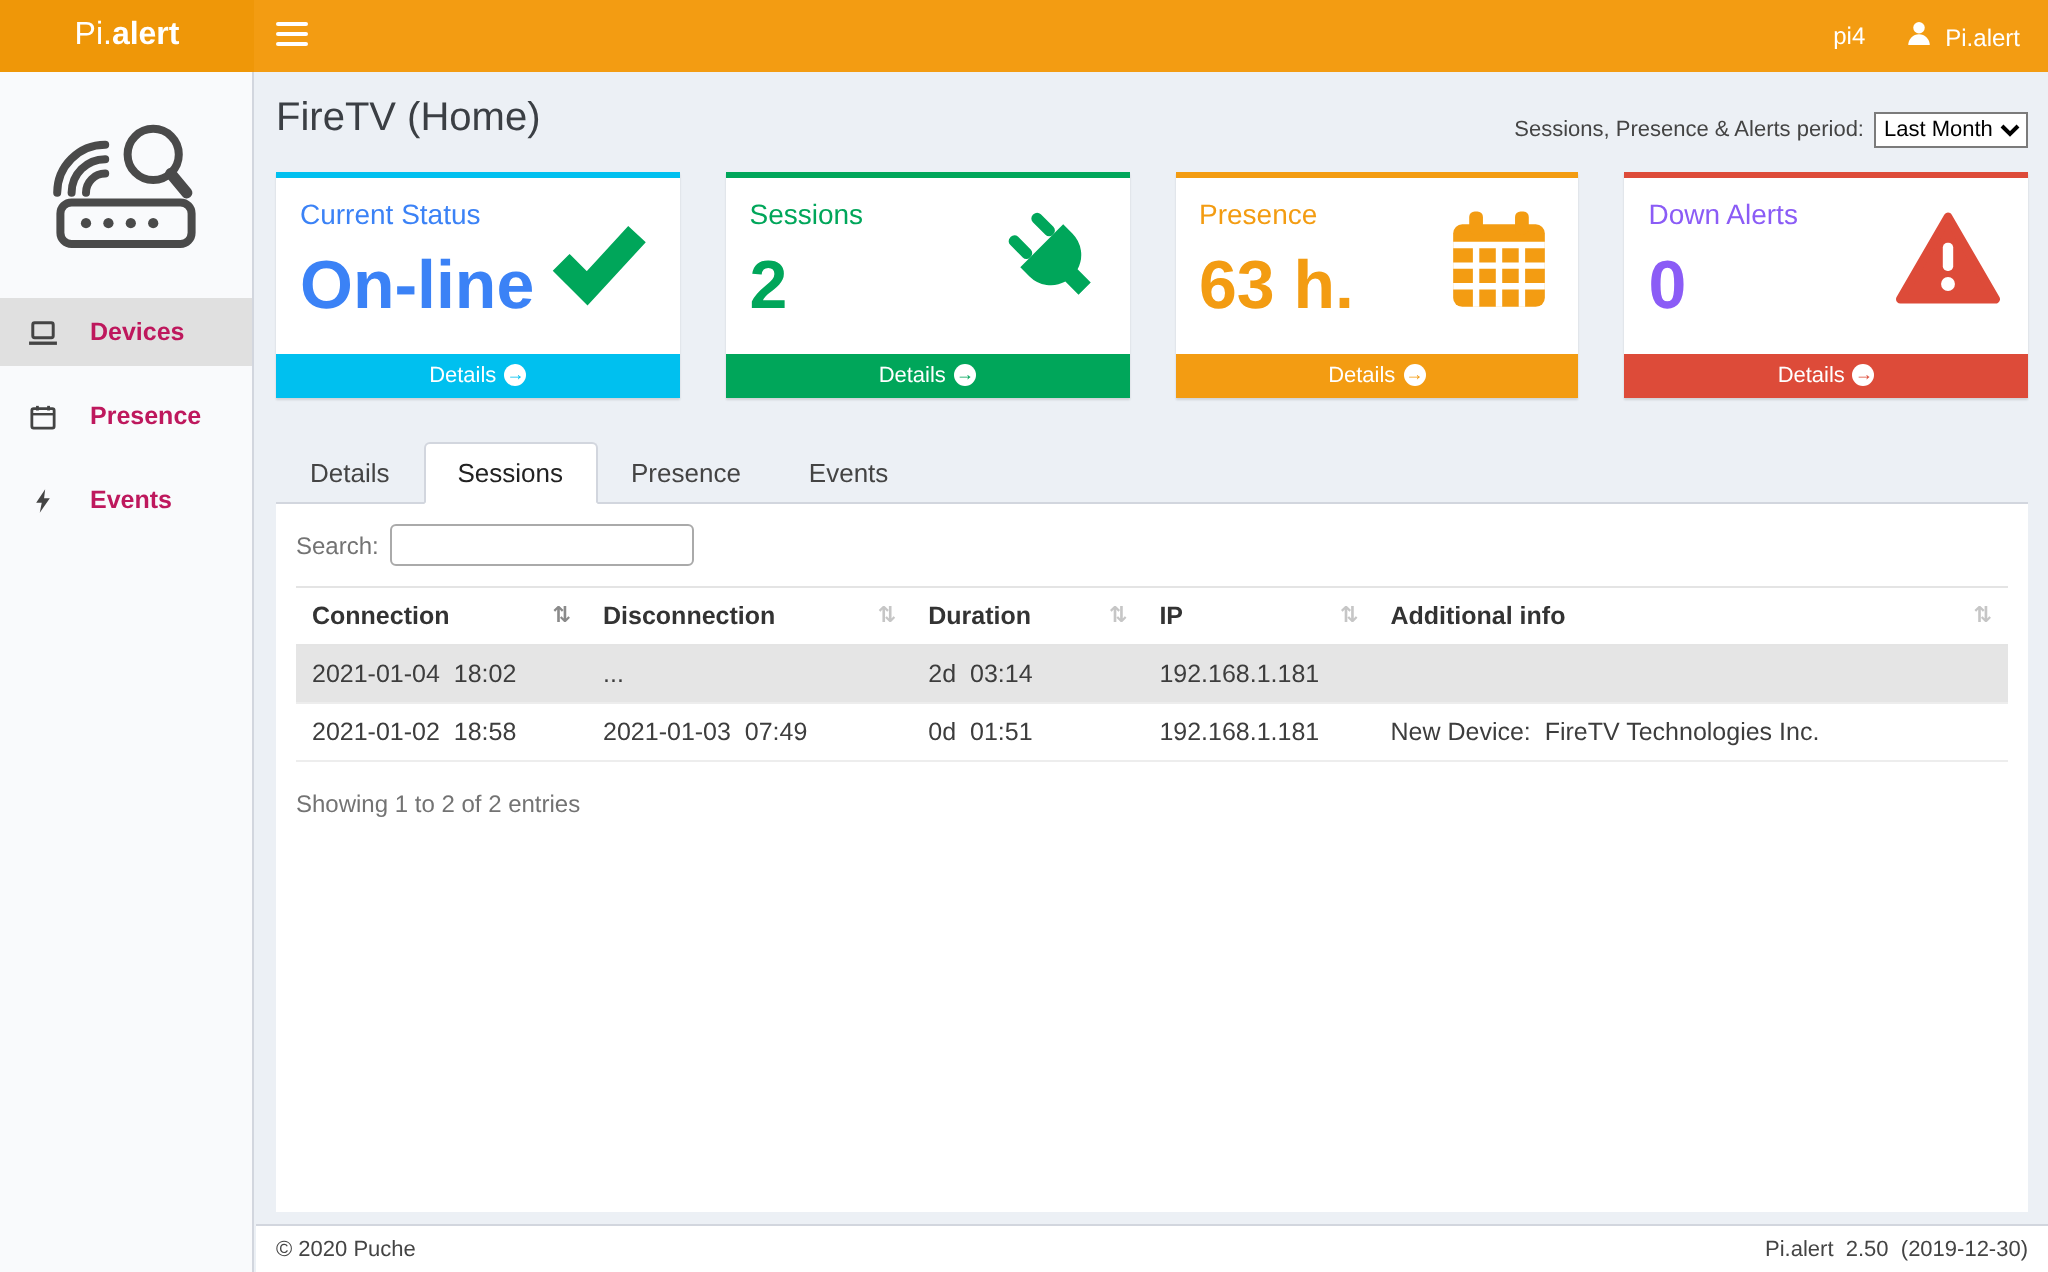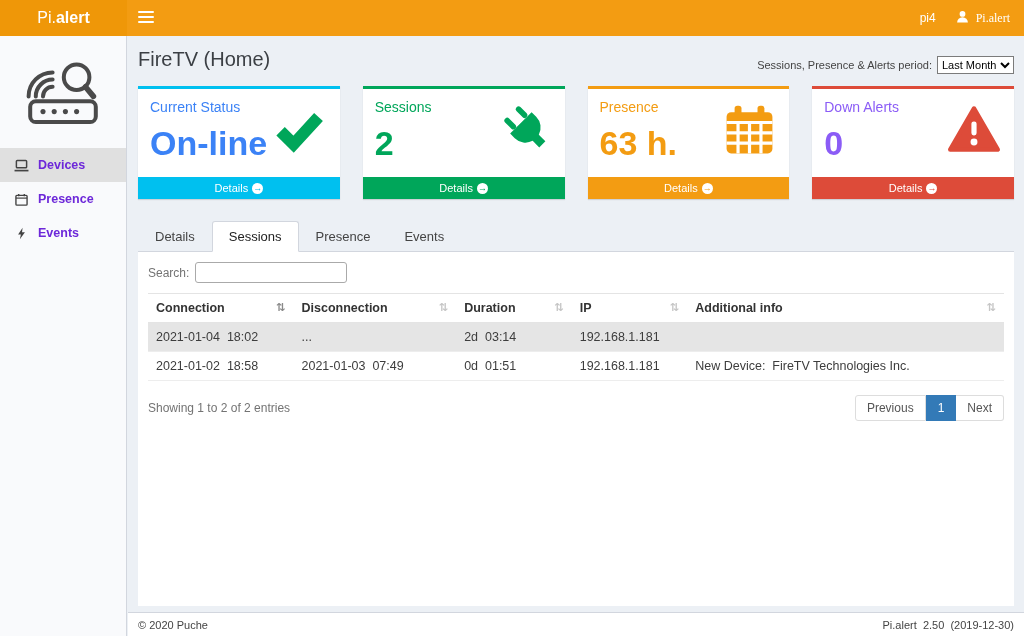--- a/index.html
+++ b/index.html
@@ -10,26 +10,26 @@
   }
   a { text-decoration:none; }
 
   
   .navbar { position:absolute; top:0; left:0; width:100%; height:36px; background:#f39c12; display:flex; align-items:stretch; z-index:10; }
   .brand { width:127px; background:#ef9708; color:#fff; display:flex; align-items:center; justify-content:center; font-size:16px; cursor:pointer; }
   .brand .pre { font-weight:400; }
   .brand b { font-weight:700; }
   .hamburger { width:38px; background:transparent; border:none; display:flex; align-items:center; justify-content:center; cursor:pointer; }
   .nav-right { margin-left:auto; display:flex; align-items:center; gap:20px; padding-right:14px; color:#fff; font-size:12px; }
-  .user-menu { display:flex; align-items:center; gap:7px; cursor:pointer;font-family:Liberation Serif, serif; }
+  .user-menu { display:flex; align-items:flex-end; gap:7px; cursor:pointer; }
 
   
   .sidebar { position:absolute; top:36px; left:0; bottom:0; width:127px; background:#f9fafc; border-right:1px solid #d2d6de; }
   .logo-mark { display:block; margin:16px auto 16px; }
-  .menu-item { display:flex; align-items:center; gap:9px; padding:10px 13px; font-size:12.5px; font-weight:700; color:#6d28d9; cursor:pointer; }
+  .menu-item { display:flex; align-items:center; gap:16px; padding:10px 13px; font-size:12.5px; font-weight:700; color:#be185d; cursor:pointer;margin-top:8px; }
   .menu-item.active { background:#e0e0e0; }
   .mi-icon { width:16px; display:inline-flex; justify-content:center; }
 
   
   .content-wrapper { position:absolute; left:128px; top:36px; right:0; bottom:24px; padding:8px 10px 0; overflow:hidden; }
   .content-header { display:flex; justify-content:space-between; align-items:flex-start; }
   .page-title { font-size:20px; font-weight:400; color:#3b3f44; margin-top:4px; }
   .period-control { display:flex; align-items:center; gap:5px; font-size:11px; color:#444; margin-top:12px; }
   .period-control select { font-size:11px; height:18px; border:1px solid #7b7b7b; background:#fff; }
 
@@ -290,25 +290,20 @@
           <td>2021-01-03  07:49</td>
           <td>0d  01:51</td>
           <td>192.168.1.181</td>
           <td>New Device:  FireTV Technologies Inc.</td>
         </tr>
       </tbody>
     </table>
 
     <div class="table-footer">
       <span>Showing 1 to 2 of 2 entries</span>
-      <div class="pagination">
-        <a class="page-btn prev">Previous</a>
-        <a class="page-btn active">1</a>
-        <a class="page-btn next">Next</a>
-      </div>
     </div>
 
   </section>
 </main>
 
 <footer class="main-footer">
   <span>© 2020 Puche</span>
   <span class="pre-space">Pi.alert  2.50  (2019-12-30)</span>
 </footer>
 

